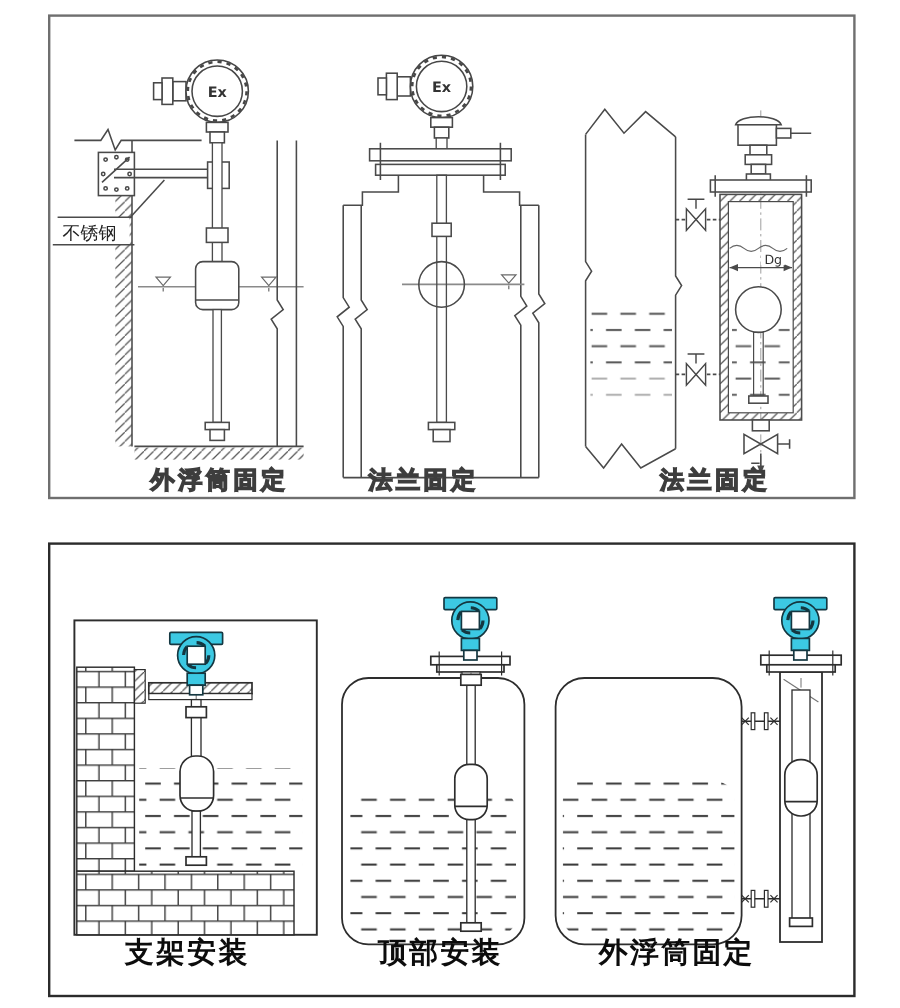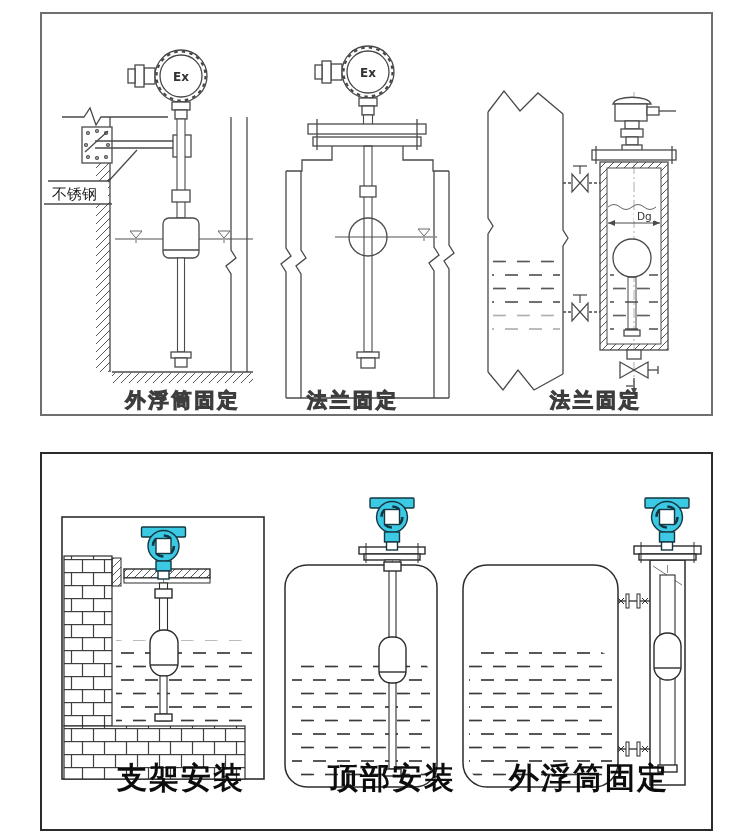--- a/index.html
+++ b/index.html
@@ -6,21 +6,21 @@
   body{font-family:"DejaVu Sans",sans-serif;}
   .stage{position:relative;width:750px;height:840px;background:#fff;overflow:hidden;}
   .panel{position:absolute;background:#fff;}
   .panel-top{left:40px;top:12px;width:669px;height:400px;border:2px solid #6f6f6f;}
   .panel-bottom{left:40px;top:452px;width:669px;height:375px;border:2px solid #2b2b2b;}
   .panel svg{display:block;width:100%;height:100%;}
   .cap{position:absolute;transform:translateX(-50%);white-space:nowrap;line-height:1;}
   .cap-top{top:390px;font-size:20px;font-weight:700;letter-spacing:3px;
            color:#fff;-webkit-text-stroke:1.15px #3d3d3d;}
   @supports not (-webkit-text-stroke:1px #000){ .cap-top{color:#5a5a5a;} }
-  .cap-bot{top:763px;font-size:30px;font-weight:900;letter-spacing:2px;color:#0c0c0c;margin-left:25px;}
+  .cap-bot{top:782px;font-size:24px;font-weight:900;letter-spacing:2px;color:#0c0c0c;}
   .cyan{fill:#3cc9e3;}
   text{font-family:"DejaVu Sans",sans-serif;}
 </style>
 </head>
 <body>
 
 <div class="stage">
 
   <svg width="0" height="0" style="position:absolute" aria-hidden="true">
     <defs>

